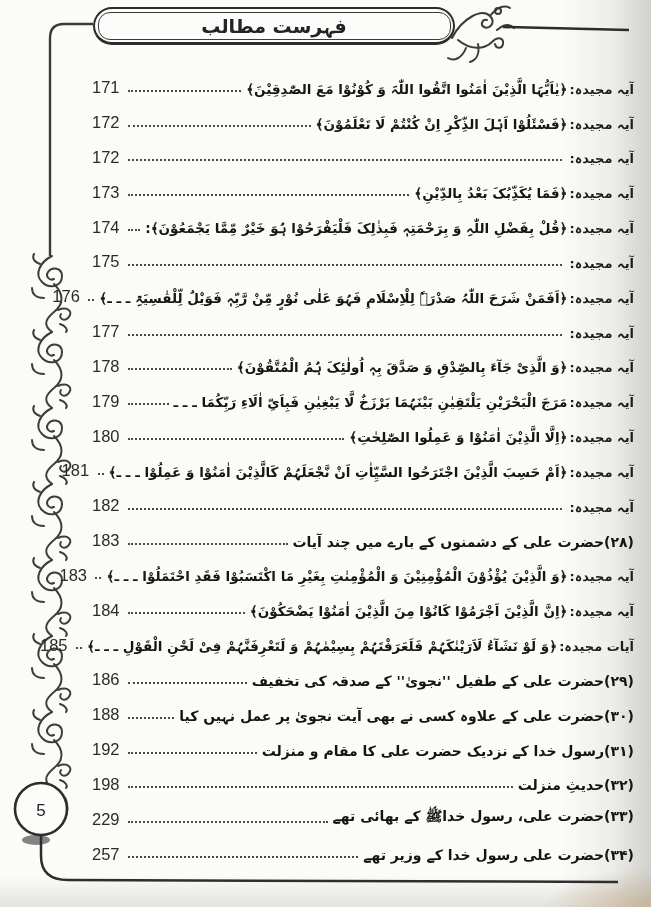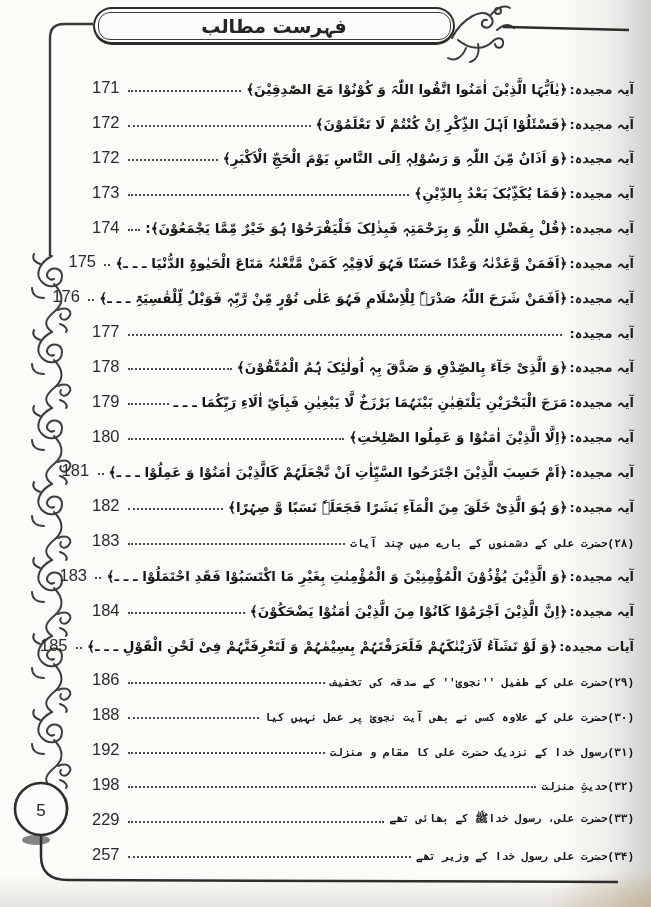--- a/index.html
+++ b/index.html
@@ -34,21 +34,21 @@
   }
   .row{display:flex;align-items:flex-end;min-height:24px;}
   .entry-prefix{
     white-space:nowrap;flex:0 0 auto;font-weight:bold;font-size:13px;color:#1d1d1d;
     padding-left:2px;
   }
   .entry-text{
     white-space:nowrap;flex:0 0 auto;font-weight:bold;color:#161616;
     font-size:13.5px;letter-spacing:0;
   }
-  .row.chapter .entry-text{font-size:11px;color:#141414;font-family:Liberation Mono, monospace;}
+  .row.chapter .entry-text{font-size:14px;color:#141414;}
   .leader{
     flex:1 1 auto;min-width:6px;height:0;border-bottom:2px dotted #4a4a4a;
     margin:0 5px 5px 3px;
   }
   .pagenum{
     flex:0 0 auto;direction:ltr;unicode-bidi:embed;text-align:left;min-width:33px;
     font-family:"Liberation Sans","DejaVu Sans",sans-serif;
     font-size:16.5px;color:#2a2a2a;line-height:1;padding-bottom:1px;margin-top:28px;
   }
 </style>
@@ -117,39 +117,37 @@
         <span class="pagenum">171</span>
       </div>
       <div class="row verse">
         <span class="entry-prefix">آیہ مجیدہ:</span>
         <span class="entry-text">﴿فَسْئَلُوْا اَہْلَ الذِّکْرِ اِنْ کُنْتُمْ لَا تَعْلَمُوْنَ﴾</span>
         <span class="leader"></span>
         <span class="pagenum">172</span>
       </div>
       <div class="row verse">
         <span class="entry-prefix">آیہ مجیدہ:</span>
-        <span class="entry-text">﴿وَ اَذَانٌ مِّنَ اللّٰہِ وَ رَسُوْلِہٖ اِلَی النَّاسِ یَوْمَ الْحَجِّ الْاَکْبَرِ﴾</span>
         <span class="leader"></span>
         <span class="pagenum">172</span>
       </div>
       <div class="row verse">
         <span class="entry-prefix">آیہ مجیدہ:</span>
         <span class="entry-text">﴿فَمَا یُکَذِّبُکَ بَعْدُ بِالدِّیْنِ﴾</span>
         <span class="leader"></span>
         <span class="pagenum">173</span>
       </div>
       <div class="row verse">
         <span class="entry-prefix">آیہ مجیدہ:</span>
         <span class="entry-text">﴿قُلْ بِفَضْلِ اللّٰہِ وَ بِرَحْمَتِہٖ فَبِذٰلِکَ فَلْیَفْرَحُوْا ہُوَ خَیْرٌ مِّمَّا یَجْمَعُوْنَ﴾:</span>
         <span class="leader"></span>
         <span class="pagenum">174</span>
       </div>
       <div class="row verse">
         <span class="entry-prefix">آیہ مجیدہ:</span>
-        <span class="entry-text">﴿اَفَمَنْ وَّعَدْنٰہُ وَعْدًا حَسَنًا فَہُوَ لَاقِیْہِ کَمَنْ مَّتَّعْنٰہُ مَتَاعَ الْحَیٰوۃِ الدُّنْیَا ـ ـ ـ﴾</span>
         <span class="leader"></span>
         <span class="pagenum">175</span>
       </div>
       <div class="row verse">
         <span class="entry-prefix">آیہ مجیدہ:</span>
         <span class="entry-text">﴿اَفَمَنْ شَرَحَ اللّٰہُ صَدْرَہٗ لِلْاِسْلَامِ فَہُوَ عَلٰی نُوْرٍ مِّنْ رَّبِّہٖ فَوَیْلٌ لِّلْقٰسِیَۃِ ـ ـ ـ﴾</span>
         <span class="leader"></span>
         <span class="pagenum">176</span>
       </div>
       <div class="row verse">
@@ -176,21 +174,20 @@
         <span class="pagenum">180</span>
       </div>
       <div class="row verse">
         <span class="entry-prefix">آیہ مجیدہ:</span>
         <span class="entry-text">﴿اَمْ حَسِبَ الَّذِیْنَ اجْتَرَحُوا السَّیِّاٰتِ اَنْ نَّجْعَلَہُمْ کَالَّذِیْنَ اٰمَنُوْا وَ عَمِلُوْا ـ ـ ـ﴾</span>
         <span class="leader"></span>
         <span class="pagenum">181</span>
       </div>
       <div class="row verse">
         <span class="entry-prefix">آیہ مجیدہ:</span>
-        <span class="entry-text">﴿وَ ہُوَ الَّذِیْ خَلَقَ مِنَ الْمَآءِ بَشَرًا فَجَعَلَہٗ نَسَبًا وَّ صِہْرًا﴾</span>
         <span class="leader"></span>
         <span class="pagenum">182</span>
       </div>
       <div class="row chapter">
         <span class="entry-text">(۲۸)حضرت علی کے دشمنوں کے بارے میں چند آیات</span>
         <span class="leader"></span>
         <span class="pagenum">183</span>
       </div>
       <div class="row verse">
         <span class="entry-prefix">آیہ مجیدہ:</span>

